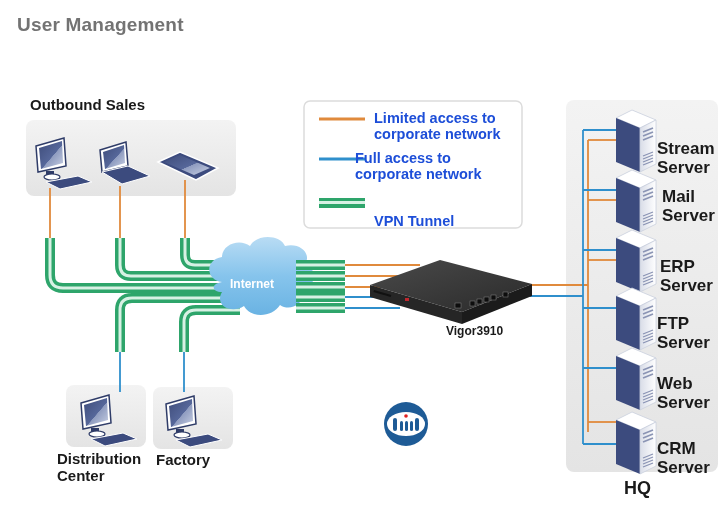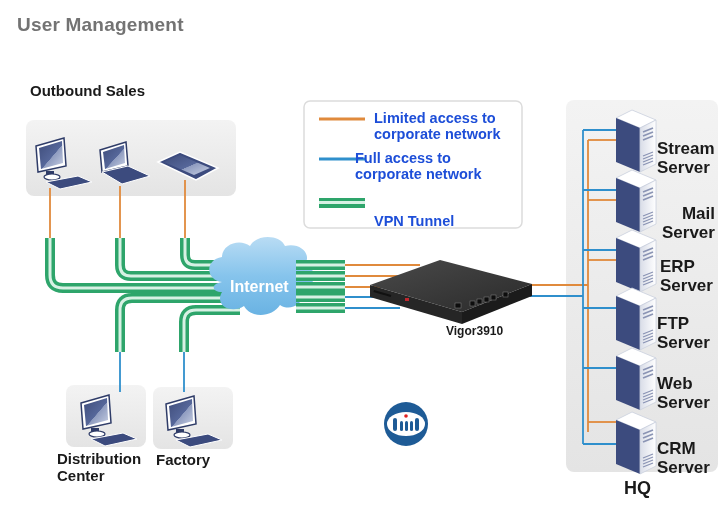--- a/index.html
+++ b/index.html
@@ -273,28 +273,28 @@
 <div class="legend-text" style="left:374px;top:111px;">
   <span>Limited access to</span><br>
   <span>corporate network</span>
 </div>
 <div class="legend-text" style="left:355px;top:151px;">
   <span>Full access to</span><br>
   <span>corporate network</span>
 </div>
 <div class="legend-text" style="left:374px;top:197px;margin-top:17px;">VPN Tunnel</div>
 
-<div class="label" style="left:30px;top:83px;font-size:15px;">Outbound  Sales</div>
+<div class="label" style="left:30px;top:97px;font-size:15px;">Outbound  Sales</div>
 <div class="label" style="left:57px;top:451px;font-size:15px;">
   <span>Distribution</span><br>
   <span>Center</span>
 </div>
 <div class="label" style="left:156px;top:452px;font-size:15px;">Factory</div>
 <div class="label" style="left:624px;top:479px;font-size:18px;">HQ</div>
-<div class="label" style="left:230px;top:278px;font-size:16px;color:#ffffff;">Internet</div>
+<div class="label" style="left:230px;top:278px;font-size:12px;color:#ffffff;">Internet</div>
 <div class="label" style="left:446px;top:325px;font-size:12px;">Vigor3910</div>
 
 <div class="server-label" style="left:657px;top:139px;"><span>Stream</span><br><span>Server</span></div>
-<div class="server-label" style="left:662px;top:204px;text-align:right;"><span>Mail</span><br><span>Server</span></div>
+<div class="server-label" style="left:662px;top:187px;"><span>Mail</span><br><span>Server</span></div>
 <div class="server-label" style="left:660px;top:257px;"><span>ERP</span><br><span>Server</span></div>
 <div class="server-label" style="left:657px;top:314px;"><span>FTP</span><br><span>Server</span></div>
 <div class="server-label" style="left:657px;top:374px;"><span>Web</span><br><span>Server</span></div>
 <div class="server-label" style="left:657px;top:439px;"><span>CRM</span><br><span>Server</span></div>
 
 </body></html>

